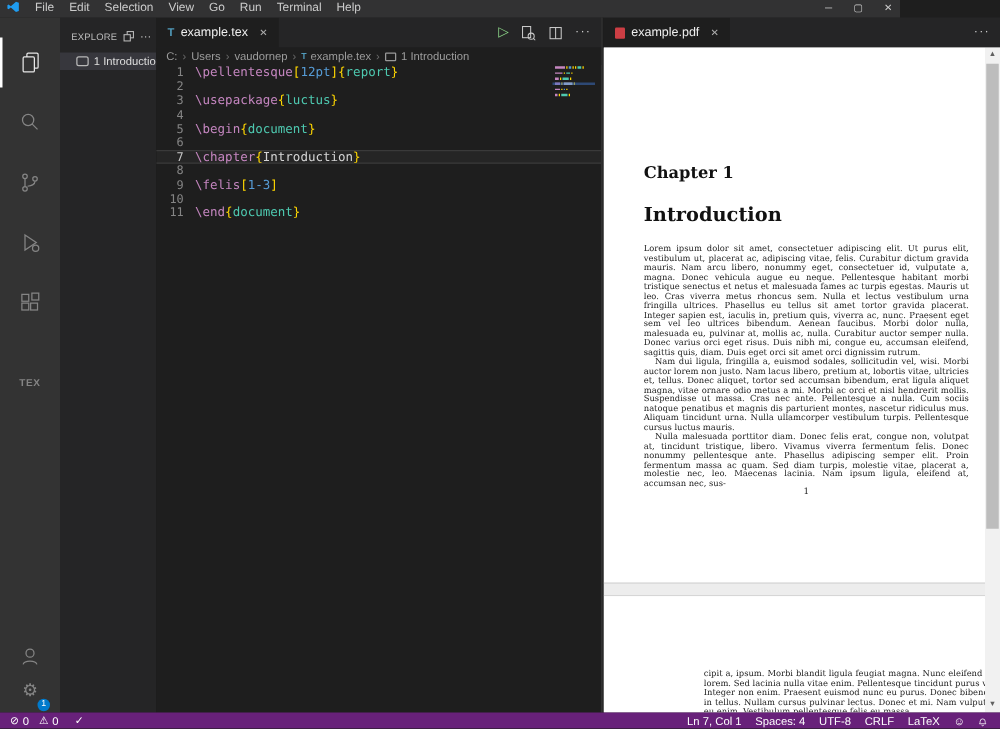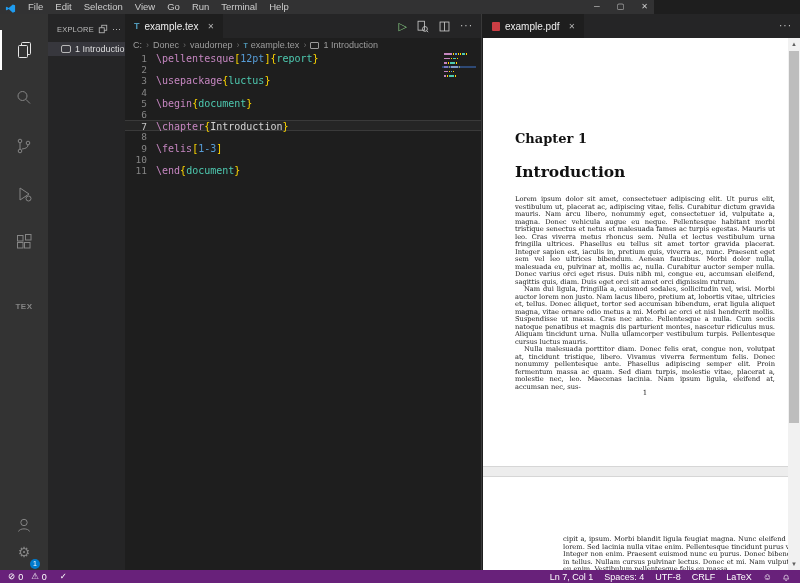--- a/index.html
+++ b/index.html
@@ -1,20 +1,20 @@
 <!DOCTYPE html>
 <html><head>
 <meta charset="utf-8">
 <style>
   html,body{margin:0;padding:0;background:#1e1e1e;}
   #root{position:relative;width:800px;height:583px;overflow:hidden;background:#1e1e1e;
         font-family:"Liberation Sans",sans-serif;cursor:default;}
   
-  #titlebar{position:absolute;left:0;top:0;width:654px;height:14px;background:#323233;
-            display:flex;align-items:flex-end;z-index:5;}
+  #titlebar{position:absolute;left:0;top:0;width:720px;height:14px;background:#323233;
+            display:flex;align-items:flex-start;z-index:5;}
   #logo{display:flex;align-items:center;margin-left:5px;}
   #menus{display:flex;align-items:center;margin-left:6px;}
   .menu-item{padding:0 6px;font-size:9.5px;color:#cccccc;line-height:14px;}
   #wtitle{position:absolute;left:0;right:0;text-align:center;font-size:9.5px;color:#a8a8a8;}
   #wcontrols{position:absolute;right:6px;top:0;display:flex;gap:17px;color:#cccccc;
              font-size:8px;line-height:14px;z-index:6;}
   
   #activitybar{position:absolute;left:0;top:14px;width:48px;height:556px;background:#333333;}
   .ai{position:absolute;left:0;width:48px;height:40px;display:flex;align-items:center;
       justify-content:center;box-sizing:border-box;}
@@ -217,21 +217,21 @@
             <rect x="2.5" y="2.5" width="11" height="11"></rect>
               <line x1="8" y1="2.5" x2="8" y2="13.5"></line>
           </svg>
         </span>
         <span class="moreb">···</span>
       </div>
     </div>
     <div id="breadcrumbs">
         <span class="crumb">C:</span>
         <span class="crumb-sep">›</span>
-        <span class="crumb">Donec</span>
+        <span class="crumb">Users</span>
         <span class="crumb-sep">›</span>
         <span class="crumb">vaudornep</span>
         <span class="crumb-sep">›</span>
         <span class="crumb-tex">T</span>
         <span class="crumb">example.tex</span>
         <span class="crumb-sep">›</span>
         <span class="crumb-sym"></span>
         <span class="crumb">1 Introduction</span>
       </div>
     <div id="codearea">

